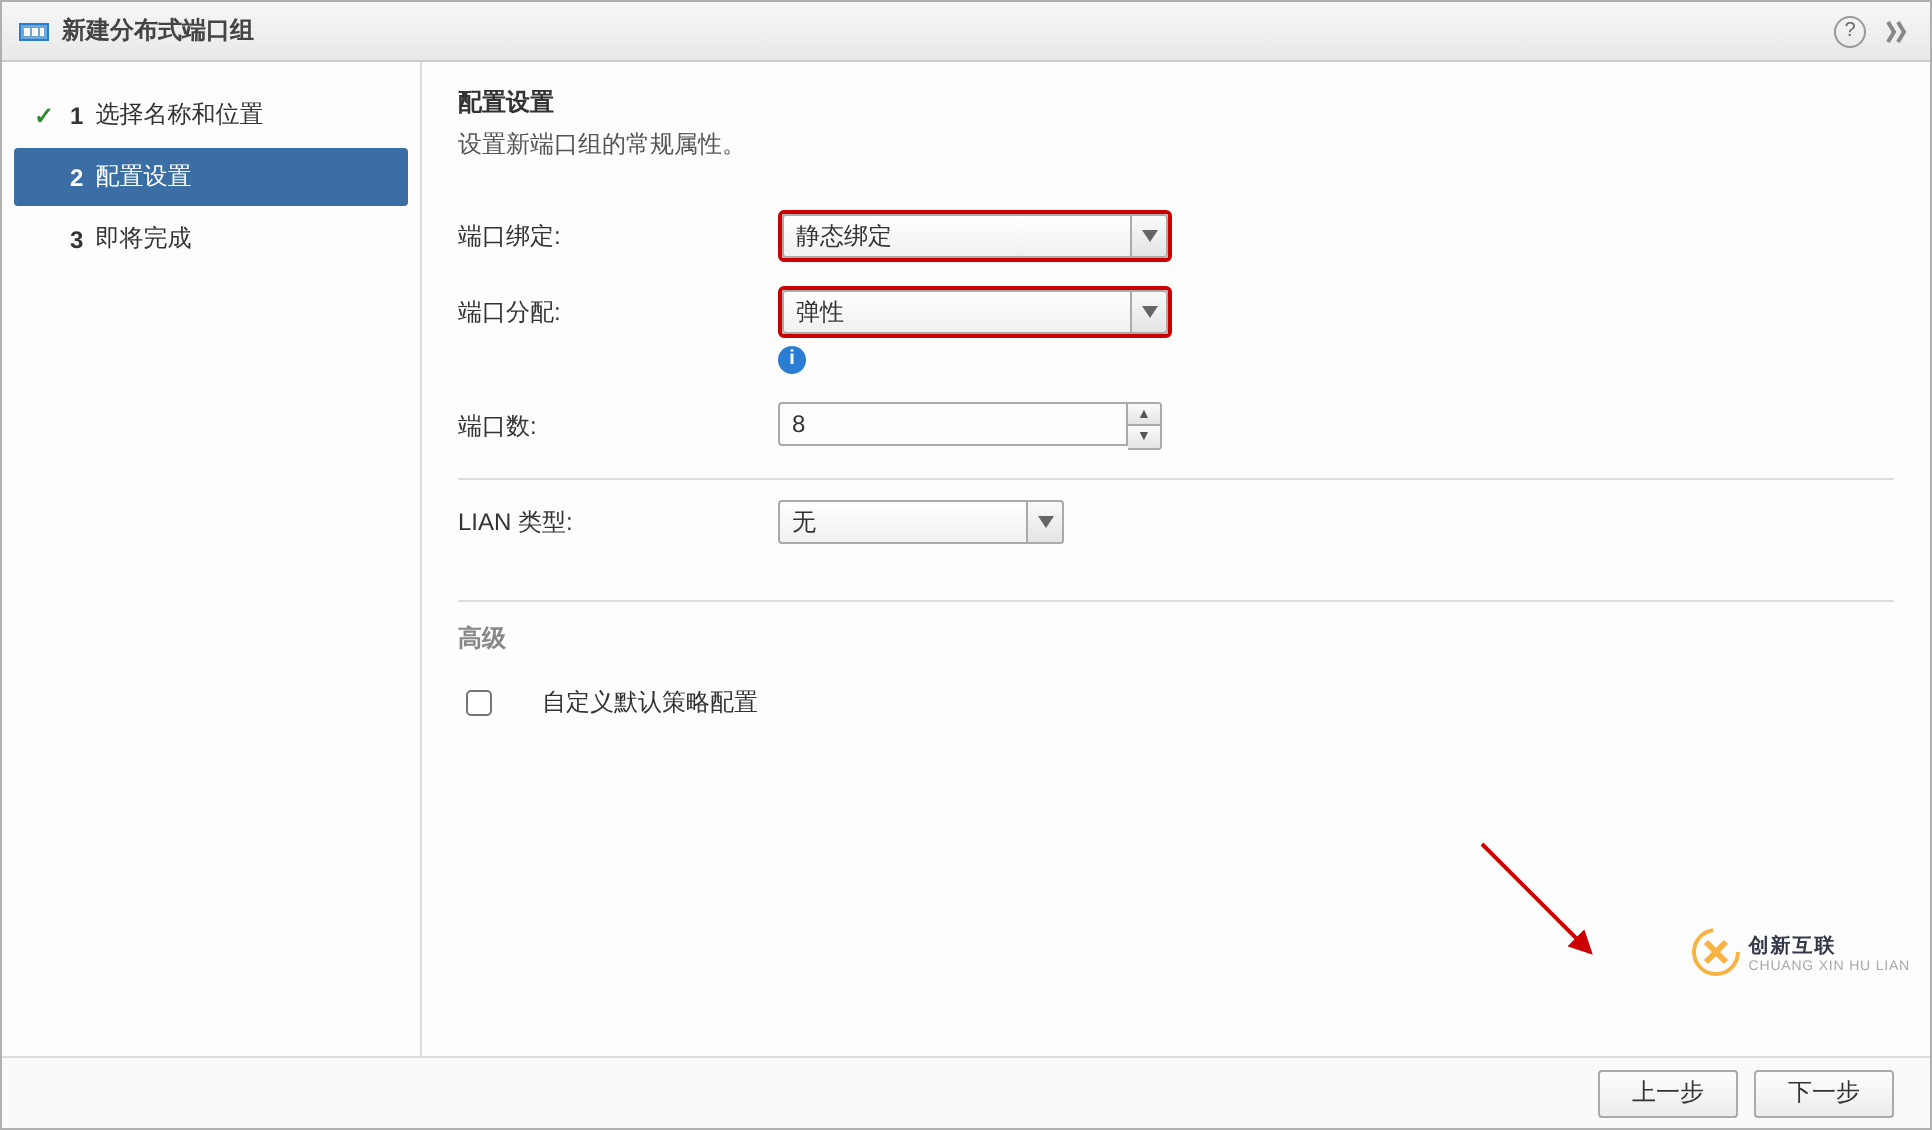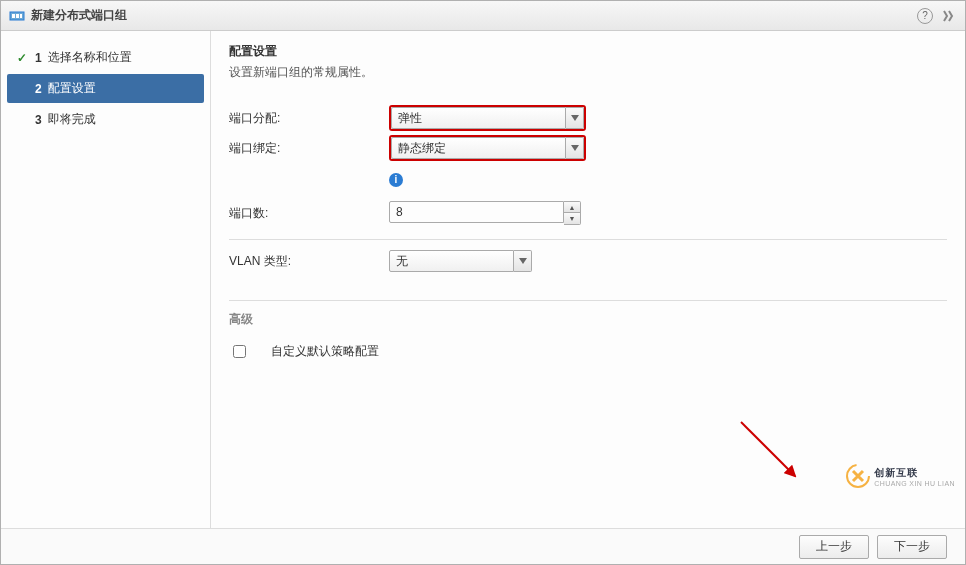--- a/index.html
+++ b/index.html
@@ -95,36 +95,36 @@
         <span class="check"></span>
         <span class="num">3</span>
         <span>即将完成</span>
       </div>
     </div>
 
     <div class="content">
       <div class="heading">配置设置</div>
       <div class="subheading">设置新端口组的常规属性。</div>
 
-      <div class="form-row" style="margin-bottom:4px;">
-        <div class="form-label">端口分配:</div>
+      <div class="form-row">
+        <div class="form-label">端口绑定:</div>
         <div class="input-combo highlight">
-          <div class="combo-field w175">弹性</div>
+          <div class="combo-field w175">静态绑定</div>
           <div class="combo-btn">
               <svg viewBox="0 0 8 6">
                 <path d="M0 0 L8 0 L4 6 Z" fill="#666"></path>
               </svg>
             </div>
         </div>
       </div>
 
-      <div class="form-row">
-        <div class="form-label">端口绑定:</div>
+      <div class="form-row" style="margin-bottom:4px;">
+        <div class="form-label">端口分配:</div>
         <div class="input-combo highlight">
-          <div class="combo-field w175">静态绑定</div>
+          <div class="combo-field w175">弹性</div>
           <div class="combo-btn">
               <svg viewBox="0 0 8 6">
                 <path d="M0 0 L8 0 L4 6 Z" fill="#666"></path>
               </svg>
             </div>
         </div>
       </div>
 
       <div class="info-row">
         <div class="info-icon">i</div>
@@ -138,21 +138,21 @@
             <button>▲</button>
             <button>▼</button>
           </div>
         </div>
       </div>
 
 
       <div class="divider"></div>
 
       <div class="form-row">
-        <div class="form-label">VLAN 类型:</div>
+        <div class="form-label">LIAN 类型:</div>
         <div class="input-combo">
           <div class="combo-field w125">无</div>
           <div class="combo-btn">
               <svg viewBox="0 0 8 6">
                 <path d="M0 0 L8 0 L4 6 Z" fill="#666"></path>
               </svg>
             </div>
         </div>
       </div>
 

